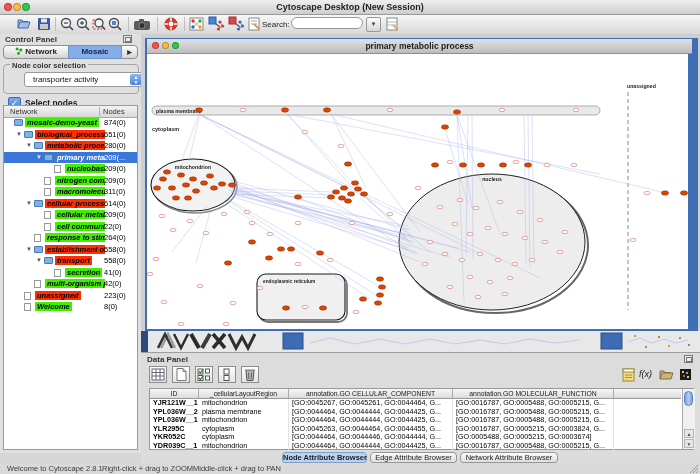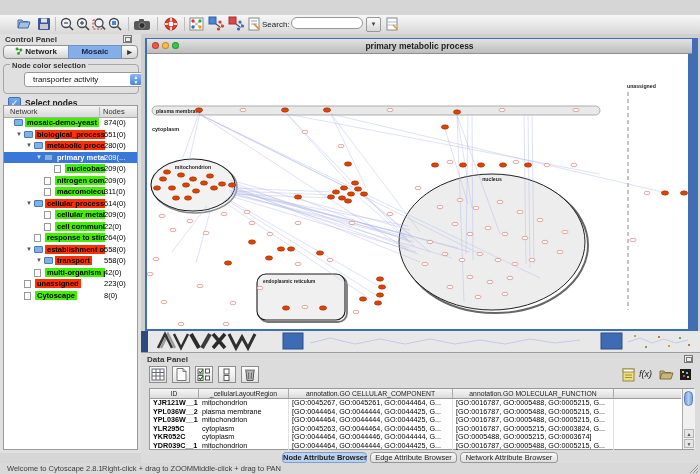--- a/index.html
+++ b/index.html
@@ -46,21 +46,21 @@
   #tree-head .h1{position:absolute;left:6px;top:1px;} #tree-head .h2{position:absolute;left:99px;top:1px;}
   #tree-head .vd{position:absolute;left:95px;top:1px;width:1px;height:9px;background:#b5b5b5;}
   #tree-rows{position:absolute;left:0;top:11px;width:100%;}
   .trow{position:relative;height:11.5px;width:133px;}
   .trow.sel{background:#3b76d9;}
   .tri{position:absolute;top:2px;font-size:6px;color:#555;line-height:7px;}
   .trow.sel .tri{color:#dce6f8;}
   .ticon{position:absolute;top:2px;}
   .tfolder{width:9px;height:7px;background:#7fb2e5;border:1px solid #4a7ab5;border-radius:1px;box-sizing:border-box;}
   .tleaf{width:7px;height:8px;background:#fff;border:1px solid #999;box-sizing:border-box;}
-  .tlabel{position:absolute;top:1px;font-size:7.5px;font-weight:bold;color:#000;padding:0 2px;white-space:nowrap;overflow:hidden;line-height:9px;}
+  .tlabel{position:absolute;top:1px;font-size:7.5px;font-weight:bold;color:#000;padding:0 2px;white-space:nowrap;overflow:hidden;line-height:9px;font-style:italic;}
   .c-green{background:#44ee00;} .c-red{background:#ff3000;}
   .c-selected{background:transparent;color:#fff;}
   .tcount{position:absolute;left:100px;top:1px;font-size:7.5px;color:#000;line-height:9px;white-space:nowrap;}
   .trow.sel .tcount{color:#fff;}
 
   
   #mdi{left:141px;top:34px;width:559px;height:318px;background:#cfcfcf;}
   #netwin{position:absolute;left:4px;top:4px;width:553px;height:297px;background:#3f6eb5;}
   #nw-title{position:absolute;left:2px;top:1px;right:6px;height:14px;background:linear-gradient(#e2e2e2,#bdbdbd);border-bottom:1px solid #8f8f8f;}
   #nw-title .t{position:absolute;left:0;right:0;top:2px;text-align:center;font-size:8.5px;font-weight:bold;color:#222;}
@@ -95,20 +95,26 @@
 
   
   #statusbar{left:0;top:463px;width:700px;height:11px;background:#d9d9d9;font-size:7.5px;color:#3c3c3c;}
   #statusbar span{position:absolute;top:1px;white-space:nowrap;}
 </style>
 </head>
 <body>
 
 <div id="app">
 
+  <div id="titlebar" class="abs">
+    <span class="light l-red"></span>
+    <span class="light l-yel"></span>
+    <span class="light l-grn"></span>
+    <div class="t">Cytoscape Desktop (New Session)</div>
+  </div>
 
   <div id="toolbar" class="abs">
     <span class="tb-ic" style="left:16px">
       <svg width="16" height="16">
           <path d="M2,12 L4,6 L14,6 L12,12 Z M2,12 L2,4 L6,4 L7,5.5 L12,5.5" fill="#9fc0e8" stroke="#4a6a9a" stroke-width="1"></path>
         </svg></span>
     <span class="tb-ic" style="left:36px">
       <svg width="16" height="16">
           <rect x="2" y="2" width="12" height="12" rx="1" fill="#3a57a0"></rect>
           <rect x="5" y="2.5" width="6" height="4" fill="#dfe6f0"></rect>
@@ -311,32 +317,37 @@
             <span class="tlabel c-red" style="left: 41px; max-width: 56px;">establishment of lo</span>
             <span class="tcount">558(0)</span>
           </div>
           <div class="trow">
             <span class="tri" style="left: 32px;">▼</span>
             <span class="ticon tfolder" style="left: 40px;"></span>
             <span class="tlabel c-red" style="left: 51px; max-width: 46px;">transport</span>
             <span class="tcount">558(0)</span>
           </div>
           <div class="trow">
+            <span class="ticon tleaf" style="left: 50px;"></span>
+            <span class="tlabel c-green" style="left: 61px; max-width: 36px;">secretion</span>
+            <span class="tcount">41(0)</span>
+          </div>
+          <div class="trow">
             <span class="ticon tleaf" style="left: 30px;"></span>
             <span class="tlabel c-green" style="left: 41px; max-width: 56px;">multi-organism pro</span>
             <span class="tcount">42(0)</span>
           </div>
           <div class="trow">
             <span class="ticon tleaf" style="left: 20px;"></span>
             <span class="tlabel c-red" style="left: 31px; max-width: 66px;">unassigned</span>
             <span class="tcount">223(0)</span>
           </div>
           <div class="trow">
             <span class="ticon tleaf" style="left: 20px;"></span>
-            <span class="tlabel c-green" style="left: 31px; max-width: 66px;">Cytoscape</span>
+            <span class="tlabel c-green" style="left: 31px; max-width: 66px;">Welcome</span>
             <span class="tcount">8(0)</span>
           </div>
         </div>
     </div>
   </div>
 
   <div id="mdi" class="abs">
     <div id="netwin">
       <div id="nw-title">
         <span class="nwl nw-red"></span>

